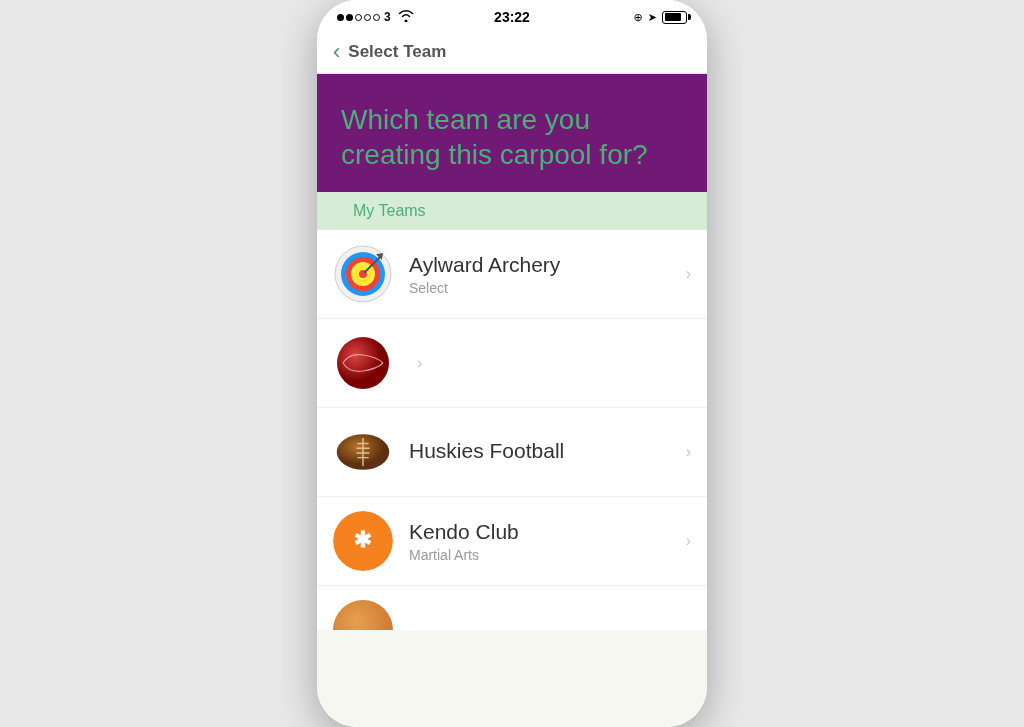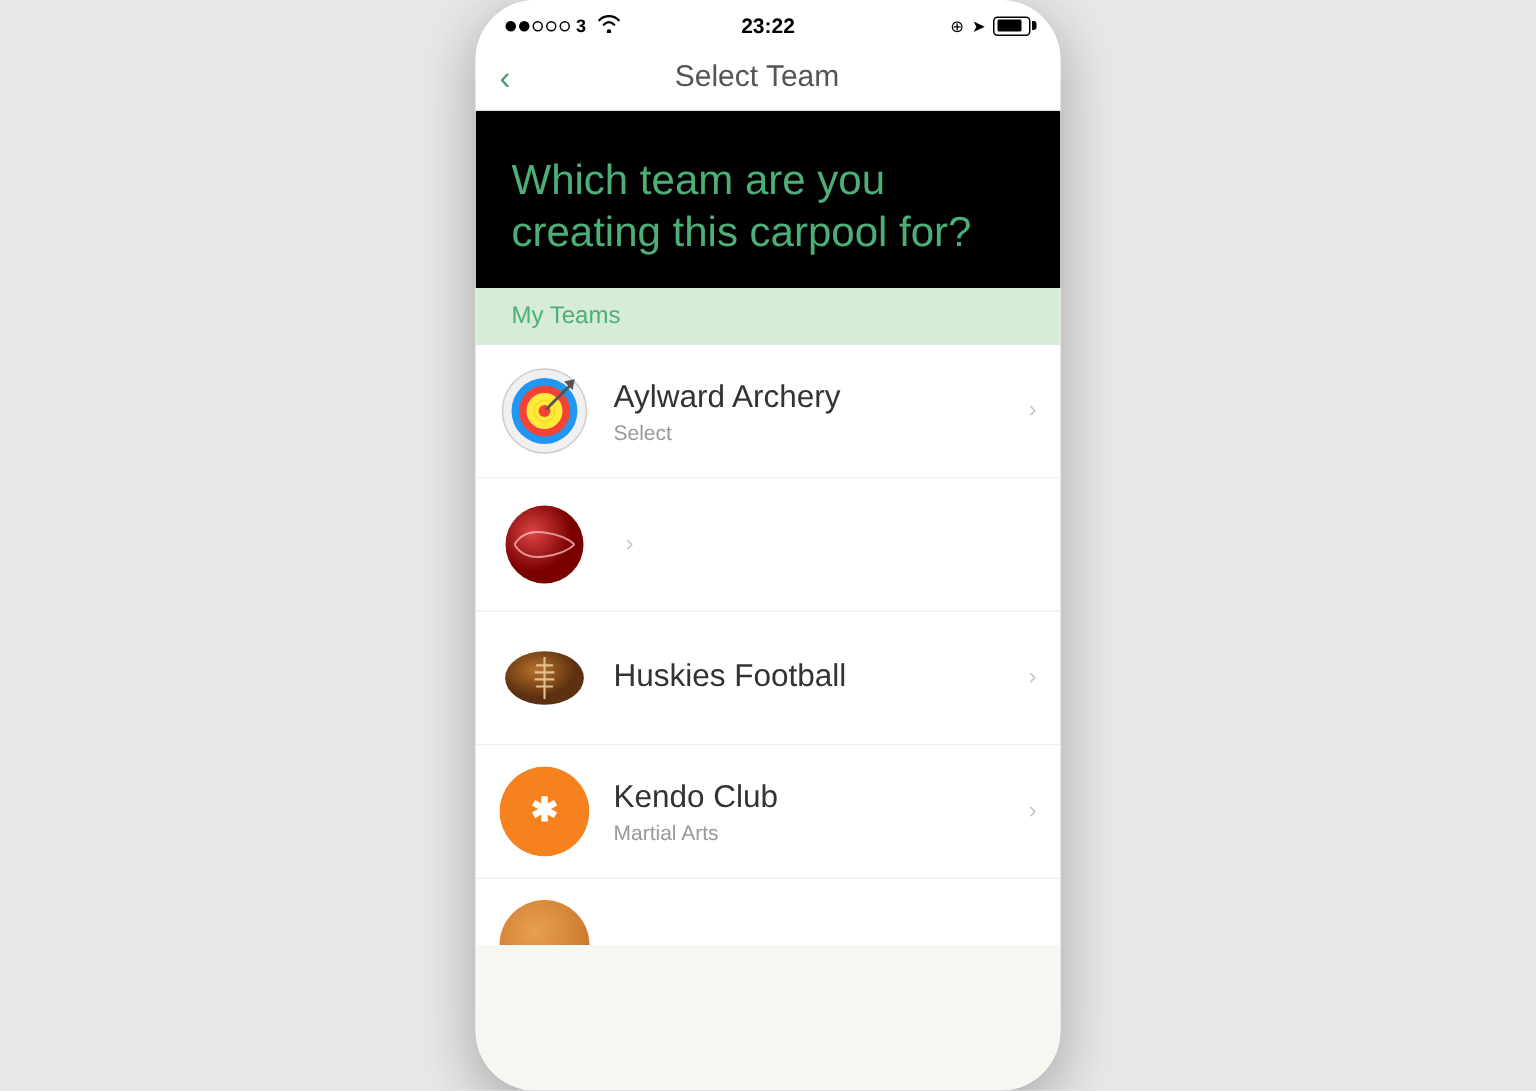--- a/index.html
+++ b/index.html
@@ -122,51 +122,51 @@
     .back-btn {
       color: #4a9c6d;
       font-size: 22px;
       cursor: pointer;
       padding: 4px 8px 4px 0;
       line-height: 1;
     }
 
     .nav-title {
       flex: 1;
-      text-align: center;
-      font-size: 20px;
-      font-weight: 400;
+      text-align: left;
+      font-size: 17px;
+      font-weight: 700;
       color: #555;
       margin-right: 30px;
     }
 
     
     .main-content {
       flex: 1;
       background: #f7f7f2;
       overflow-y: auto;
     }
 
     
     .hero-section {
-      background: #000000;
+      background: #701a75;
       padding: 28px 24px 20px;
     }
 
     .hero-title {
       font-size: 28px;
       font-weight: 300;
       color: #4caf77;
       line-height: 1.25;
     }
 
     
     .section-header {
       background: #d6ecd6;
-      padding: 10px 24px;
+      padding: 10px 36px;
     }
 
     .section-label {
       font-size: 16px;
       color: #4caf77;
       font-weight: 400;
     }
 
     
     .team-list {

